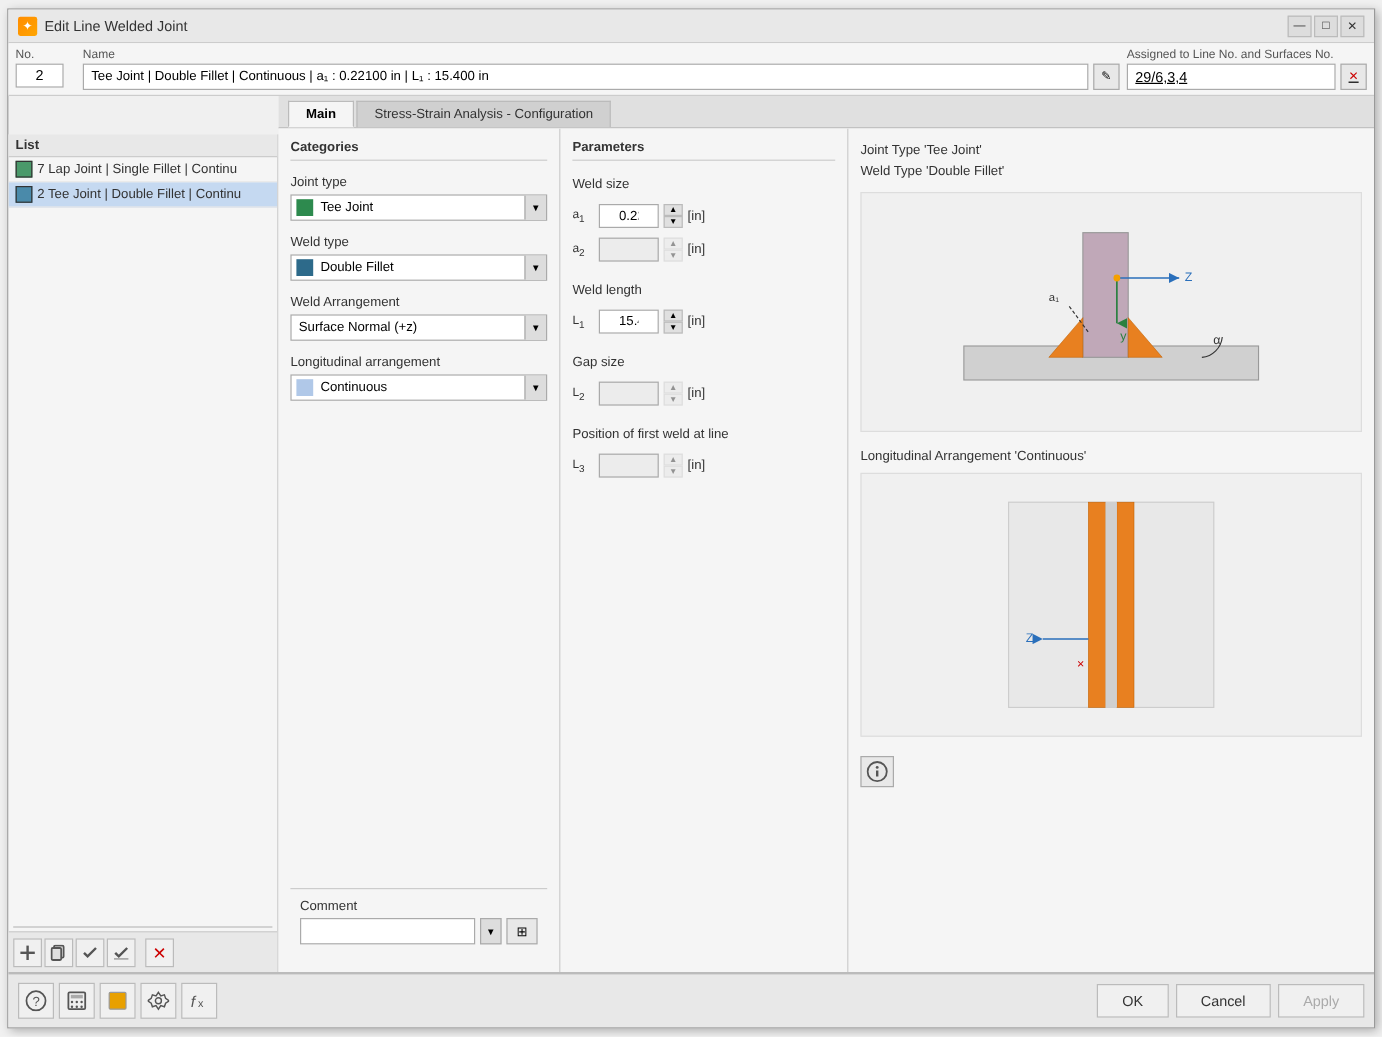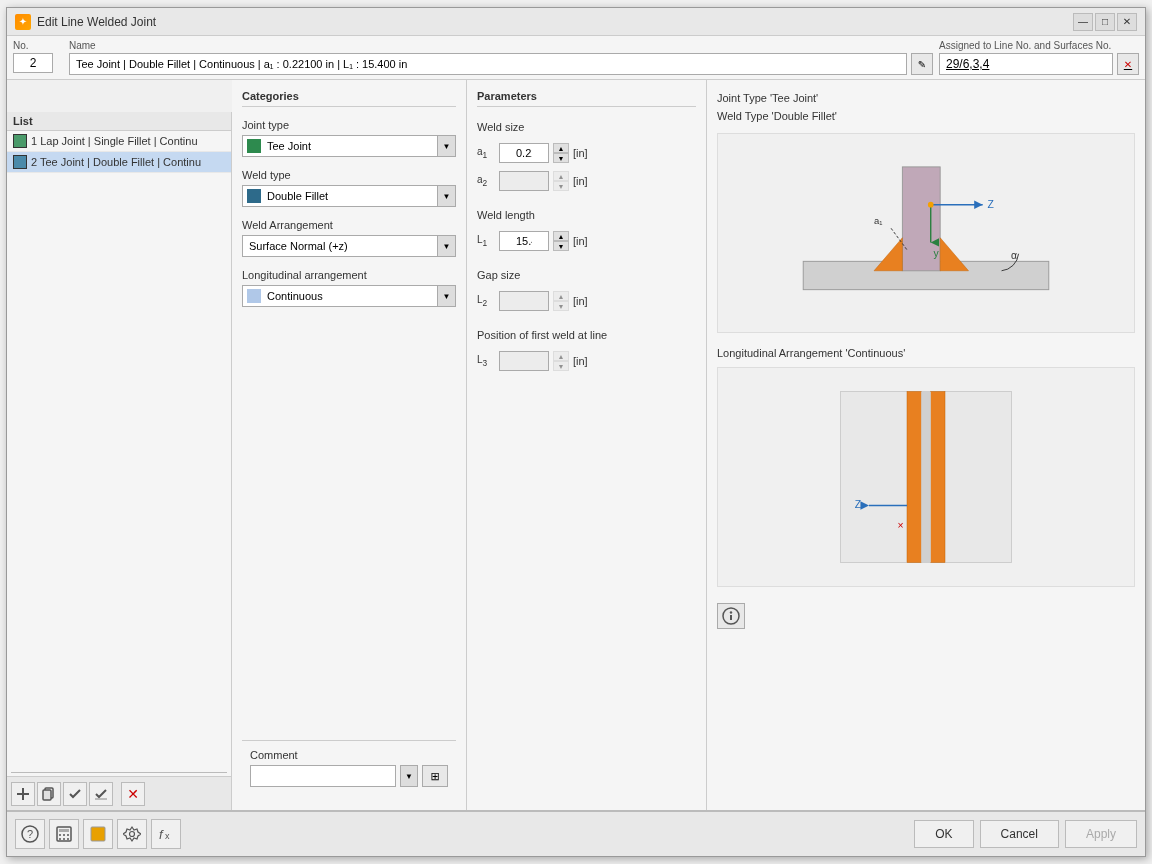--- a/index.html
+++ b/index.html
@@ -580,21 +580,21 @@
     </div>
   </div>
 
   <div class="main-content">
 
     <div class="list-panel">
       <div class="list-header">List</div>
       <div class="list-items">
         <div class="list-item">
           <div class="list-item-icon" style="background:#4a9a6a;"></div>
-          <span>1  Lap Joint | Single Fillet | Continu</span>
+          <span>7  Lap Joint | Single Fillet | Continu</span>
         </div>
         <div class="list-item selected">
           <div class="list-item-icon blue" style="background:#4a8aaa;"></div>
           <span>2  Tee Joint | Double Fillet | Continu</span>
         </div>
       </div>
       <div style="height:4px; border-top:1px solid #bbb; margin:0 4px;"></div>
       <div class="list-toolbar">
         <div class="list-tool-btn" title="New">
           <svg width="14" height="14" viewBox="0 0 14 14">
@@ -619,20 +619,24 @@
               <line x1="1" y1="12" x2="13" y2="12" stroke="#aaa" stroke-width="1.5"></line>
             </svg>
         </div>
         <div class="list-tool-sep"></div>
         <div class="list-tool-btn danger" title="Delete" style="color:#c00; font-size:14px;">✕</div>
       </div>
     </div>
 
     <div class="edit-panel">
 
+      <div class="tabs">
+        <div class="tab active">Main</div>
+        <div class="tab">Stress-Strain Analysis - Configuration</div>
+      </div>
 
       <div class="tab-content">
 
         <div class="categories-panel">
           <div class="categories-title">Categories</div>
 
           <div class="field-group">
             <span class="field-label">Joint type</span>
             <div class="select-box">
               <div class="select-box-color" style="background:#2d8a4e;"></div>

